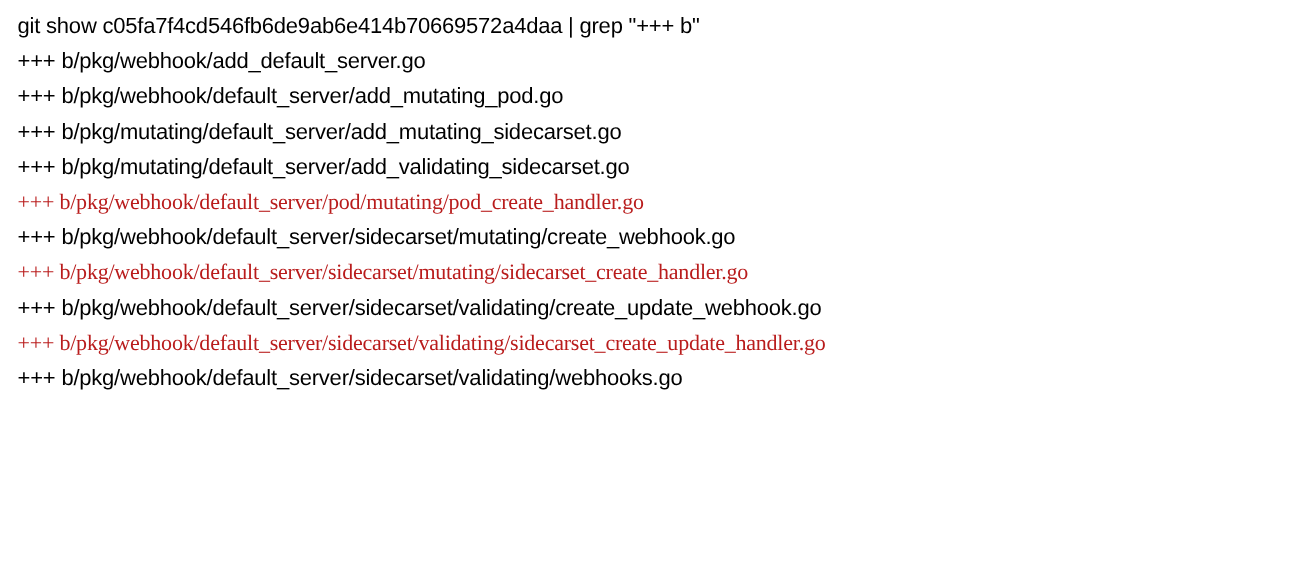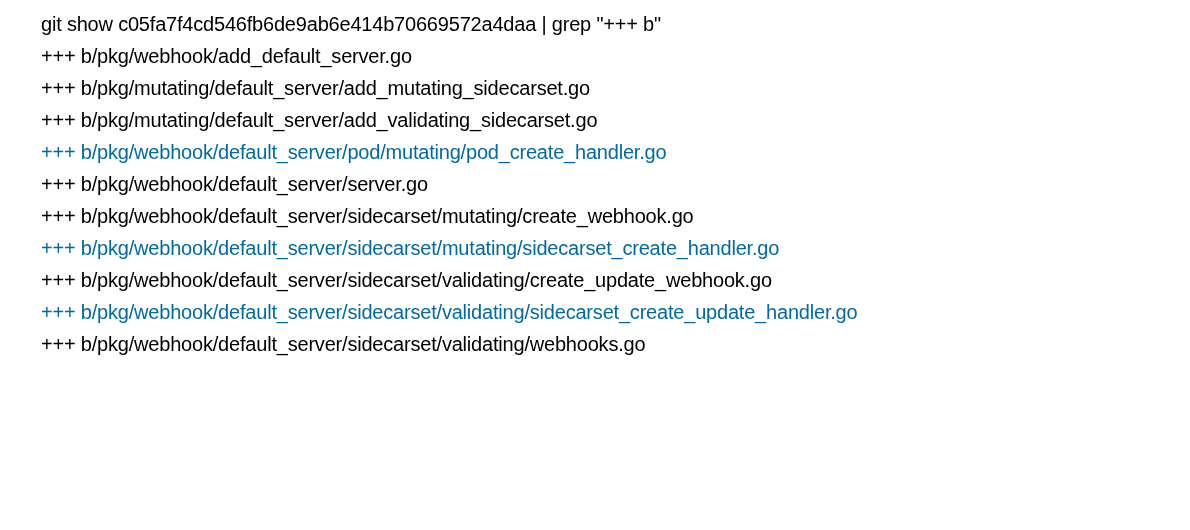--- a/index.html
+++ b/index.html
@@ -15,34 +15,34 @@
       padding: 8px 16px;
       color: #000000;
       width: 1190px;
       height: 530px;
       overflow: hidden;
       letter-spacing: -0.01em;
     }
     .line {
       white-space: nowrap;
       font-weight: 400;
-      margin-left: 25px;
     }
     .line.highlight {
-      color: #0369a1;
+      color: #b91c1c;
+      font-family: Liberation Serif, serif;
     }
   </style>
 </head>
 <body>
 
 <div class="line">git show c05fa7f4cd546fb6de9ab6e414b70669572a4daa | grep "+++ b"</div>
 <div id="output">
     <div class="line">+++ b/pkg/webhook/add_default_server.go</div>
+    <div class="line">+++ b/pkg/webhook/default_server/add_mutating_pod.go</div>
     <div class="line">+++ b/pkg/mutating/default_server/add_mutating_sidecarset.go</div>
     <div class="line">+++ b/pkg/mutating/default_server/add_validating_sidecarset.go</div>
     <div class="line highlight">+++ b/pkg/webhook/default_server/pod/mutating/pod_create_handler.go</div>
-    <div class="line">+++ b/pkg/webhook/default_server/server.go</div>
     <div class="line">+++ b/pkg/webhook/default_server/sidecarset/mutating/create_webhook.go</div>
     <div class="line highlight">+++ b/pkg/webhook/default_server/sidecarset/mutating/sidecarset_create_handler.go</div>
     <div class="line">+++ b/pkg/webhook/default_server/sidecarset/validating/create_update_webhook.go</div>
     <div class="line highlight">+++ b/pkg/webhook/default_server/sidecarset/validating/sidecarset_create_update_handler.go</div>
     <div class="line">+++ b/pkg/webhook/default_server/sidecarset/validating/webhooks.go</div>
   </div>
 
 </body></html>

